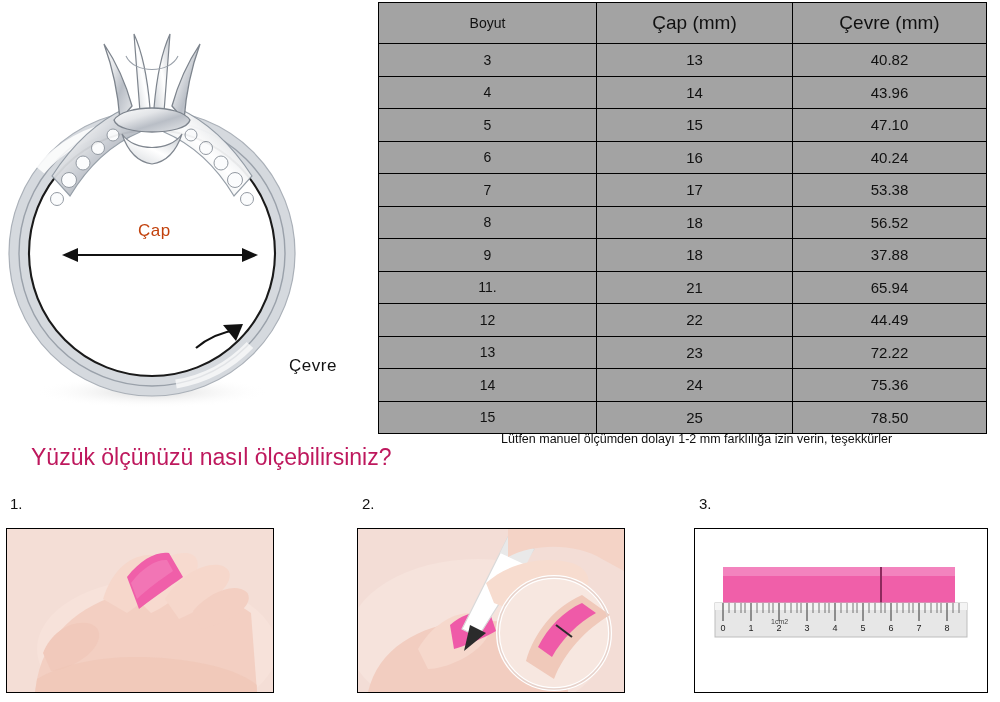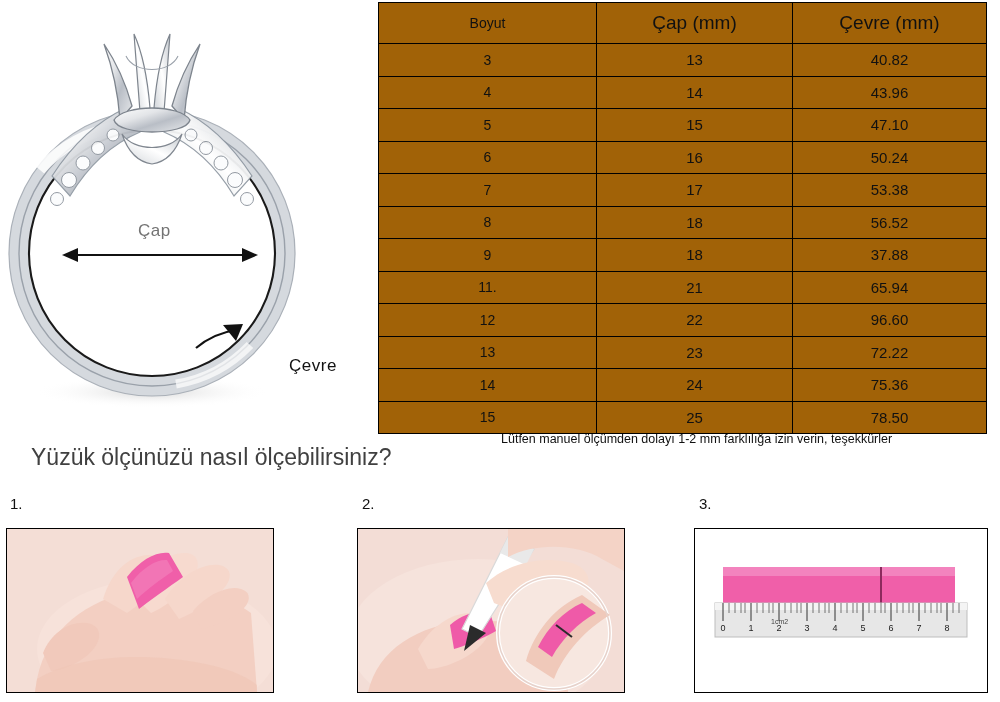--- a/index.html
+++ b/index.html
@@ -32,21 +32,21 @@
   .ring-svg {
     position: absolute;
     left: 0;
     top: 0;
   }
   .cap-label {
     position: absolute;
     left: 138px;
     top: 221px;
     font-size: 17px;
-    color: #737373;
+    color: #c2410c;
     letter-spacing: .5px;
   }
   .cevre-label {
     position: absolute;
     left: 289px;
     top: 356px;
     font-size: 17px;
     color: #111;
     letter-spacing: .5px;
   }
@@ -62,21 +62,21 @@
     border-collapse: collapse;
     width: 608px;
     table-layout: fixed;
   }
   table.size-table td,
   table.size-table th {
     border: 1px solid #000000;
     font-weight: normal;
     text-align: center;
     vertical-align: middle;
-    background: #a16207;
+    background: #a3a3a3;
   }
   table.size-table thead th {
     height: 38px;
     font-size: 15px;
   }
   table.size-table thead th.head-boyut {
     font-size: 14px;
   }
   table.size-table thead th.head-cap,
   table.size-table thead th.head-cevre {
@@ -103,21 +103,21 @@
     white-space: nowrap;
     margin-left: 12px;
   }
 
   
   .question {
     position: absolute;
     left: 31px;
     top: 444px;
     font-size: 23px;
-    color: #404040;
+    color: #be185d;
   }
 
   
   .steps {
     position: absolute;
     left: 0;
     top: 495px;
     width: 1000px;
     height: 207px;
   }
@@ -247,21 +247,21 @@
           <td>43.96</td>
         </tr>
         <tr>
           <td class="c-boyut">5</td>
           <td>15</td>
           <td>47.10</td>
         </tr>
         <tr>
           <td class="c-boyut">6</td>
           <td>16</td>
-          <td>50.24</td>
+          <td>40.24</td>
         </tr>
         <tr>
           <td class="c-boyut">7</td>
           <td>17</td>
           <td>53.38</td>
         </tr>
         <tr>
           <td class="c-boyut">8</td>
           <td>18</td>
           <td>56.52</td>
@@ -272,21 +272,21 @@
           <td>37.88</td>
         </tr>
         <tr>
           <td class="c-boyut">11.</td>
           <td>21</td>
           <td>65.94</td>
         </tr>
         <tr>
           <td class="c-boyut">12</td>
           <td>22</td>
-          <td>96.60</td>
+          <td>44.49</td>
         </tr>
         <tr>
           <td class="c-boyut">13</td>
           <td>23</td>
           <td>72.22</td>
         </tr>
         <tr>
           <td class="c-boyut">14</td>
           <td>24</td>
           <td>75.36</td>

